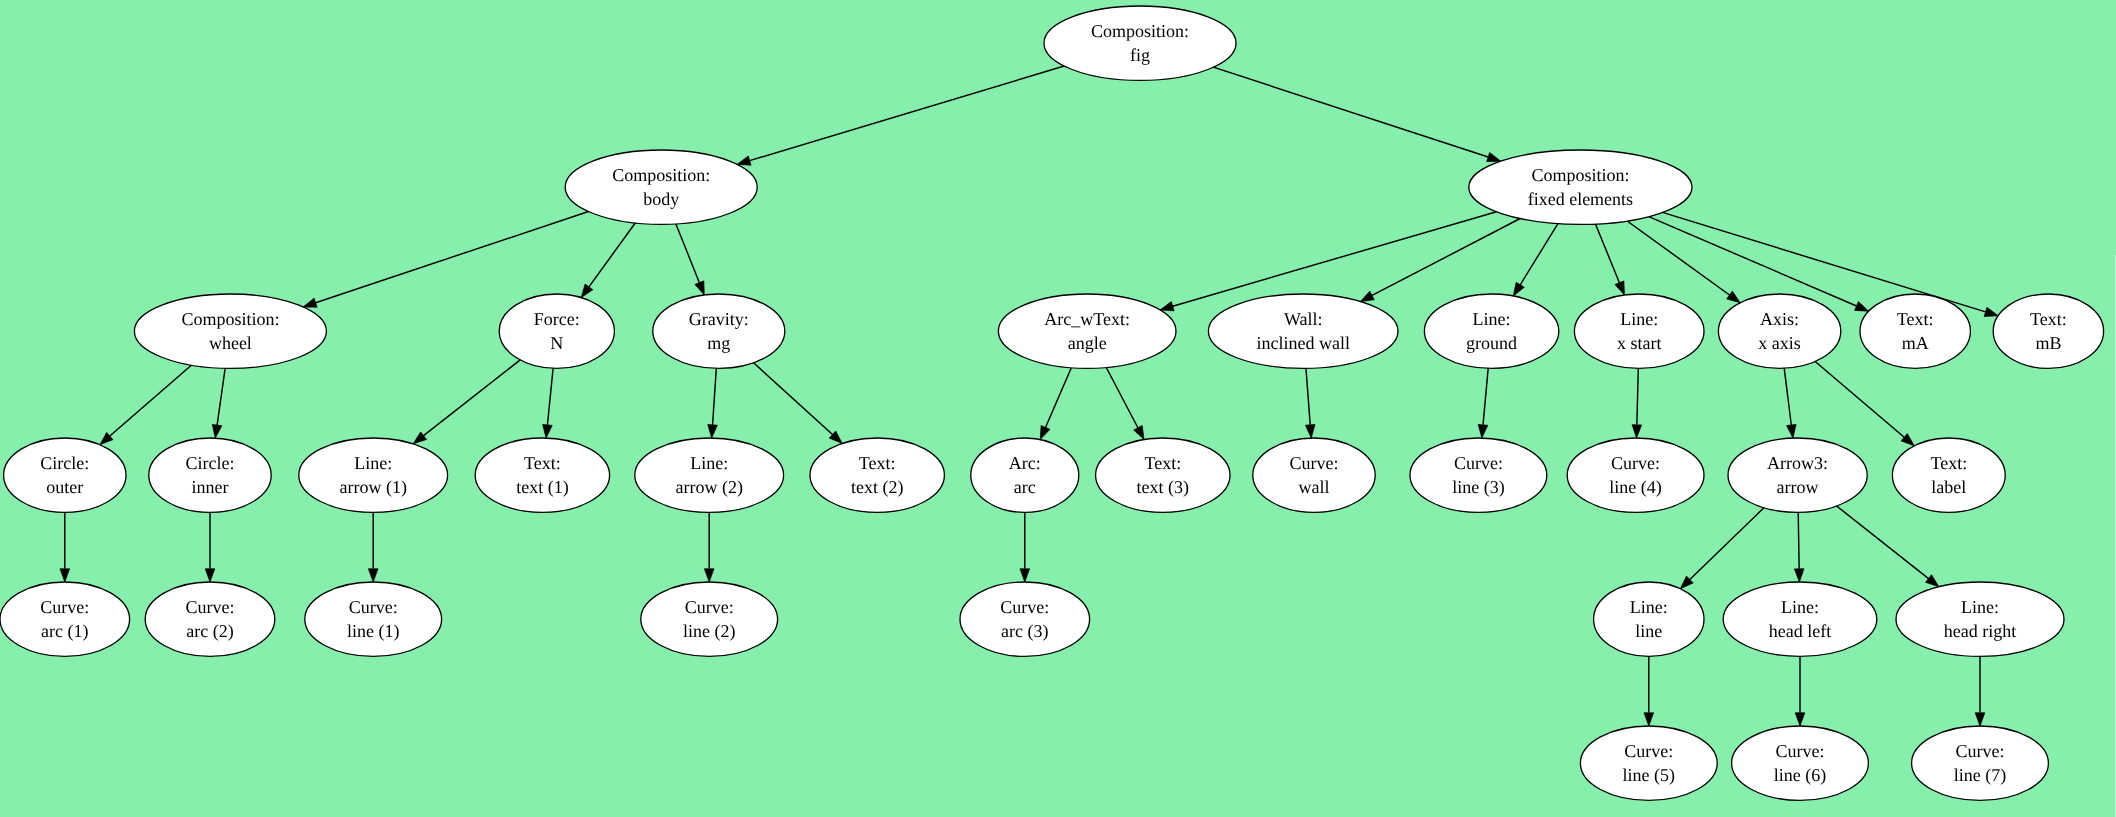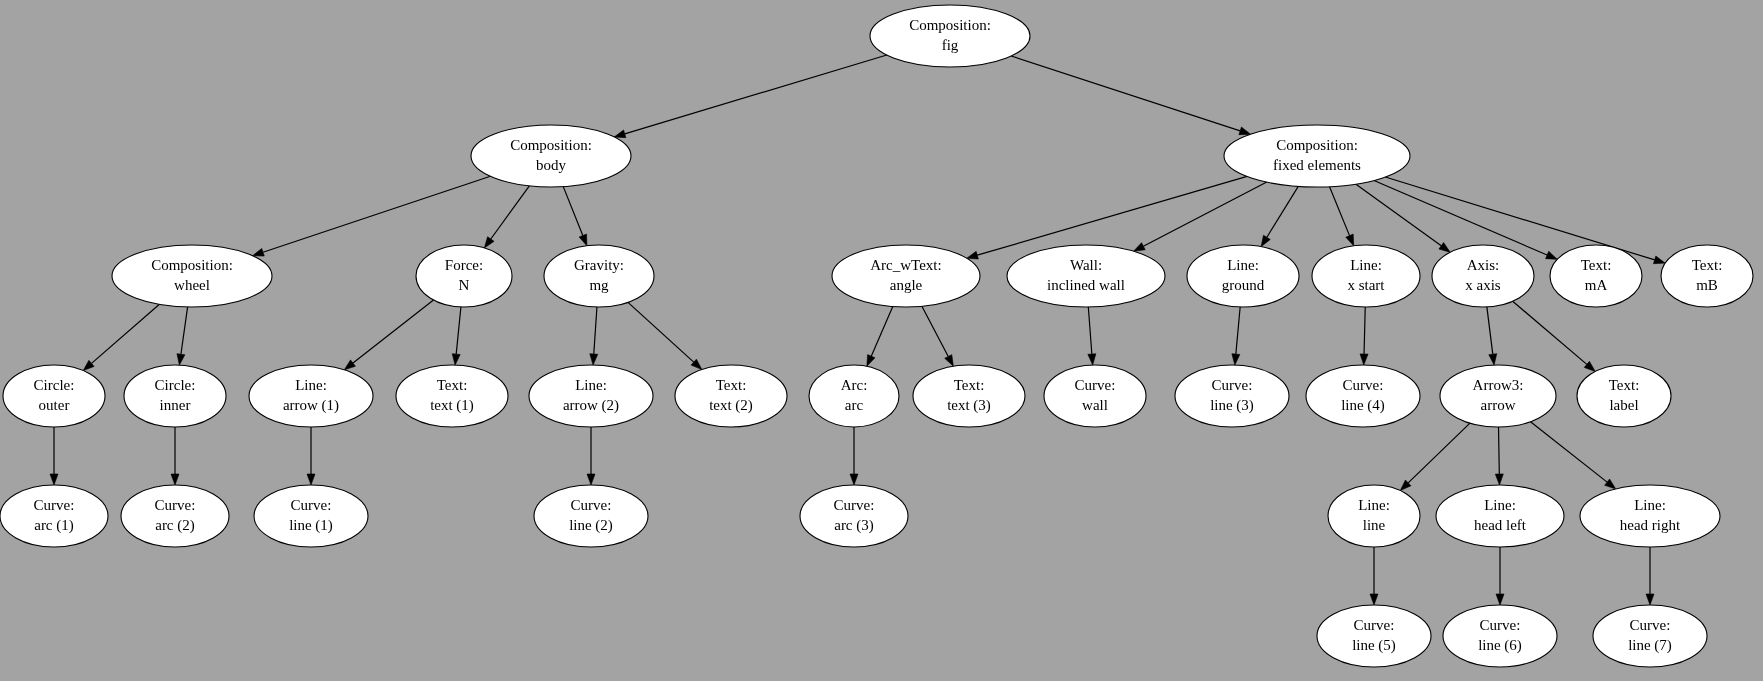--- a/index.html
+++ b/index.html
@@ -4,21 +4,21 @@
 <style>
   html, body {
     margin: 0;
     padding: 0;
     background: #ffffff;
   }
   #canvas {
     position: relative;
     width: 1763px;
     height: 681px;
-    background: #a3a3a3;
+    background: #86efac;
     overflow: hidden;
     font-family: "Liberation Serif", "DejaVu Serif", serif;
   }
   svg#graph {
     display: block;
     width: 1763px;
     height: 681px;
   }
   .node-ellipse {
     fill: #ffffff;

